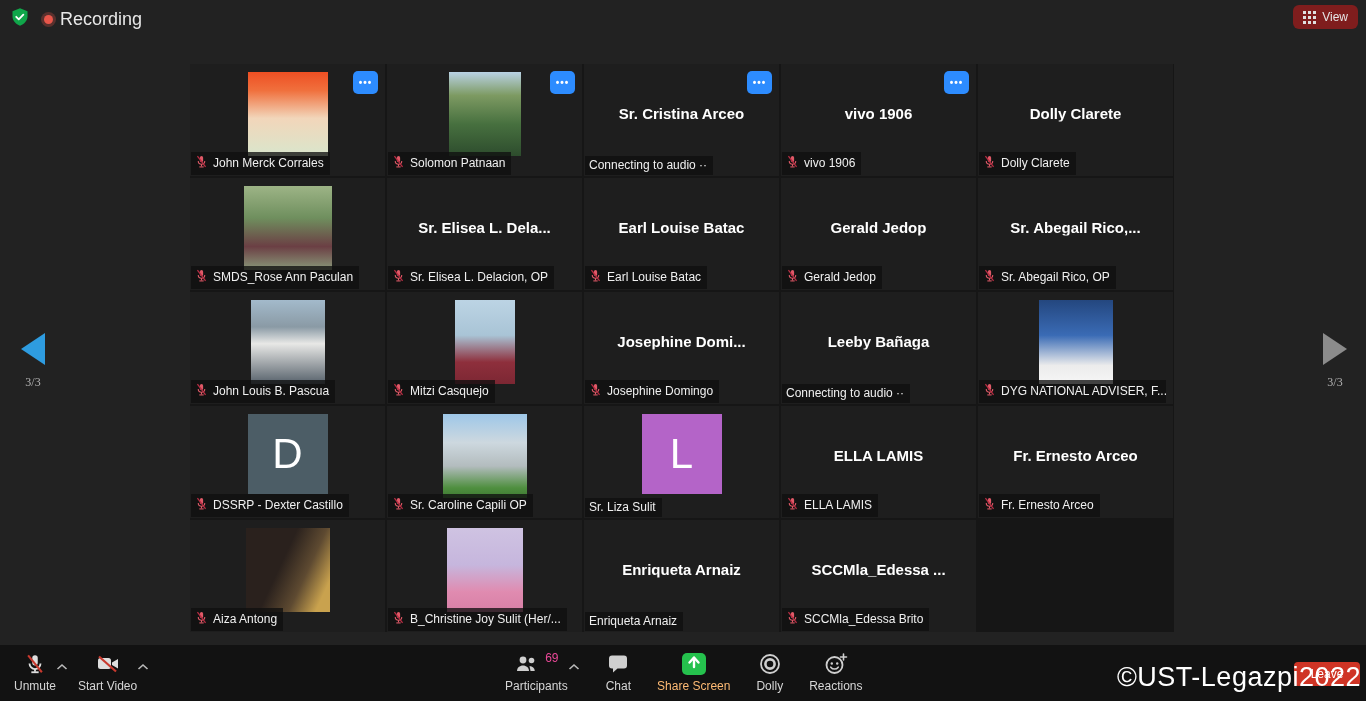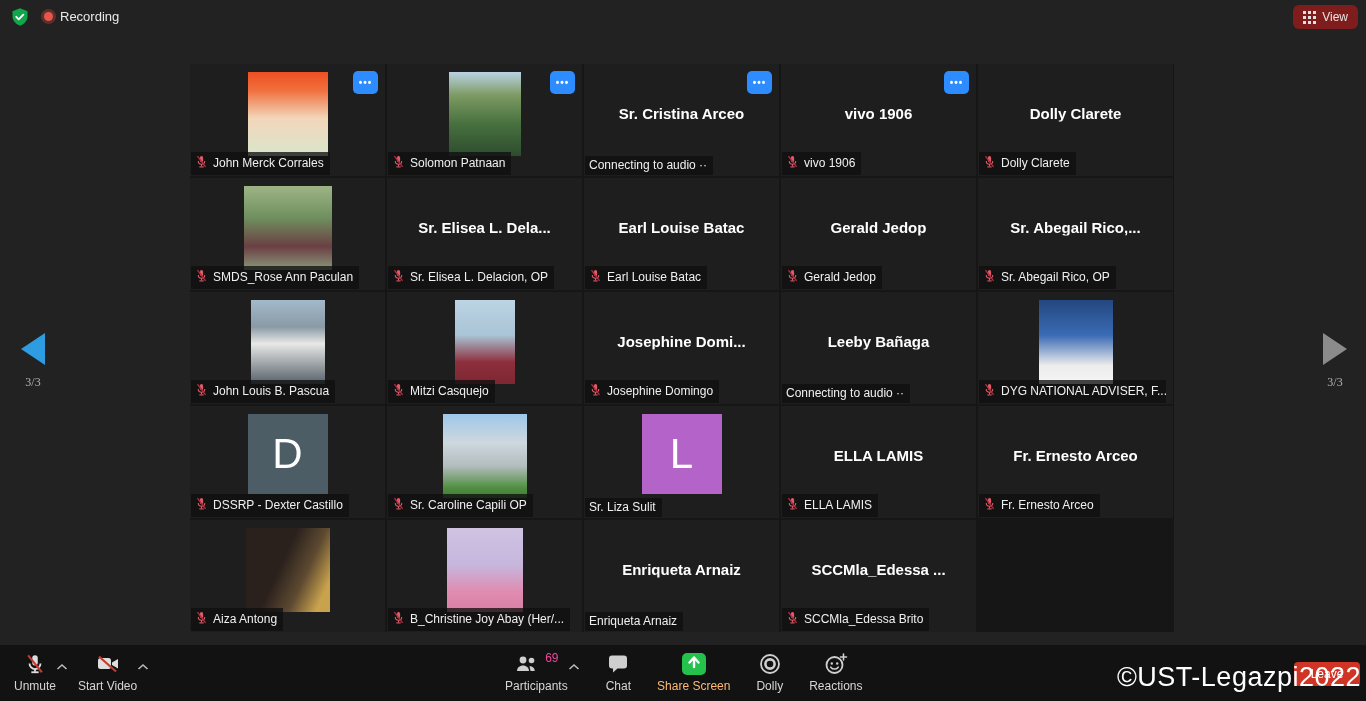--- a/index.html
+++ b/index.html
@@ -6,21 +6,21 @@
   html,body { width:1366px; height:701px; overflow:hidden; background:#1b1b1b;
               font-family:"Liberation Sans", sans-serif; }
   #app { position:relative; width:1366px; height:701px; background:#222222; }
 
   
   .topbar { position:absolute; top:0; left:0; width:100%; height:34px; }
   .security { position:absolute; left:10px; top:7px; width:20px; height:20px; cursor:pointer; }
   .recording { position:absolute; left:44px; top:9px; display:flex; align-items:center; gap:7px; }
   .rec-dot { width:9px; height:9px; border-radius:50%; background:#e8564a;
              box-shadow:0 0 0 3px rgba(232,86,74,.28); }
-  .rec-text { color:#e8e8e8; font-size:13px; }
+  .rec-text { color:#e8e8e8; font-size:18px; }
   .view-btn { position:absolute; right:8px; top:5px; height:24px; padding:0 10px;
               background:#7f1d1d; border-radius:6px; display:flex; align-items:center;
               gap:6px; color:#e5e5e5; font-size:12px; cursor:pointer; }
 
   
   .grid { position:absolute; left:190px; top:64px; width:984px;
           display:grid; grid-template-columns:repeat(5,195px); grid-auto-rows:112px;
           gap:2px; background:#161616; }
   .tile { position:relative; background:#1e1e1e; overflow:hidden; cursor:pointer; }
   .tile .center-name { position:absolute; left:0; right:0; top:44%; transform:translateY(-50%);
@@ -380,21 +380,21 @@
       <div class="tile">
         <div class="avatar photo-christine"></div>
         <div class="label">
           <span><svg width="13" height="15" viewBox="0 0 24 26">
               <rect x="9" y="3" width="6" height="11" rx="3" fill="#e05a68"></rect>
               <path d="M6 12a6 6 0 0 0 12 0" stroke="#e05a68" stroke-width="2" fill="none"></path>
               <line x1="12" y1="18" x2="12" y2="22" stroke="#e05a68" stroke-width="2"></line>
               <line x1="8" y1="23" x2="16" y2="23" stroke="#e05a68" stroke-width="2"></line>
               <line x1="4.5" y1="3" x2="19.5" y2="23" stroke="#b92d44" stroke-width="2.4"></line>
             </svg></span>
-          <span>B_Christine Joy Abay (Her/...</span>
+          <span>B_Christine Joy Sulit (Her/...</span>
         </div>
       </div>
       <div class="tile">
         <div class="center-name">Enriqueta Arnaiz</div>
         <div class="label">
           <span>Enriqueta Arnaiz</span>
         </div>
       </div>
       <div class="tile">
         <div class="center-name">SCCMla_Edessa ...</div>

